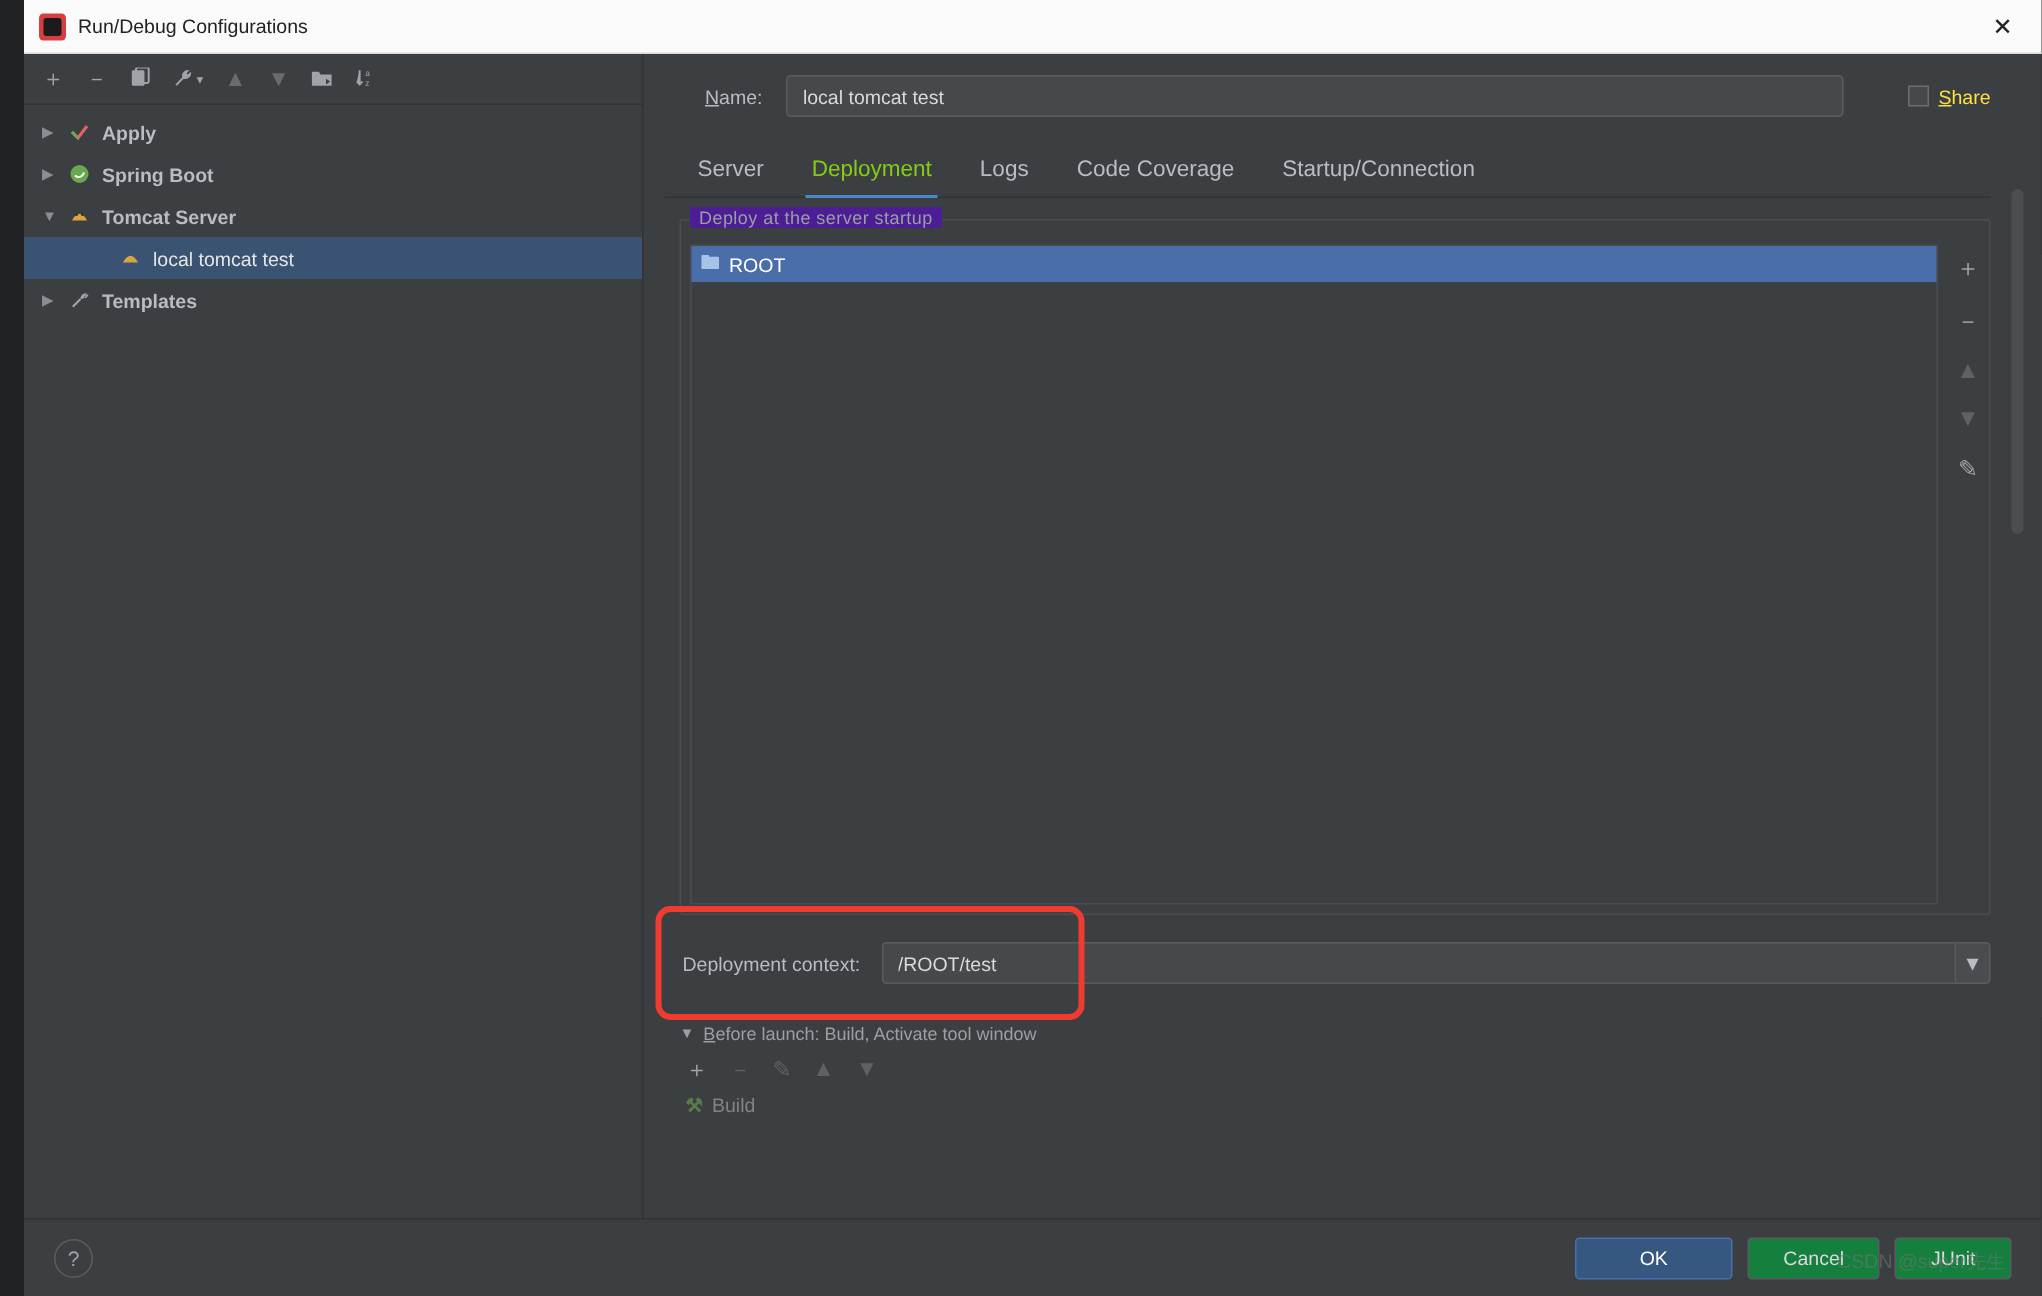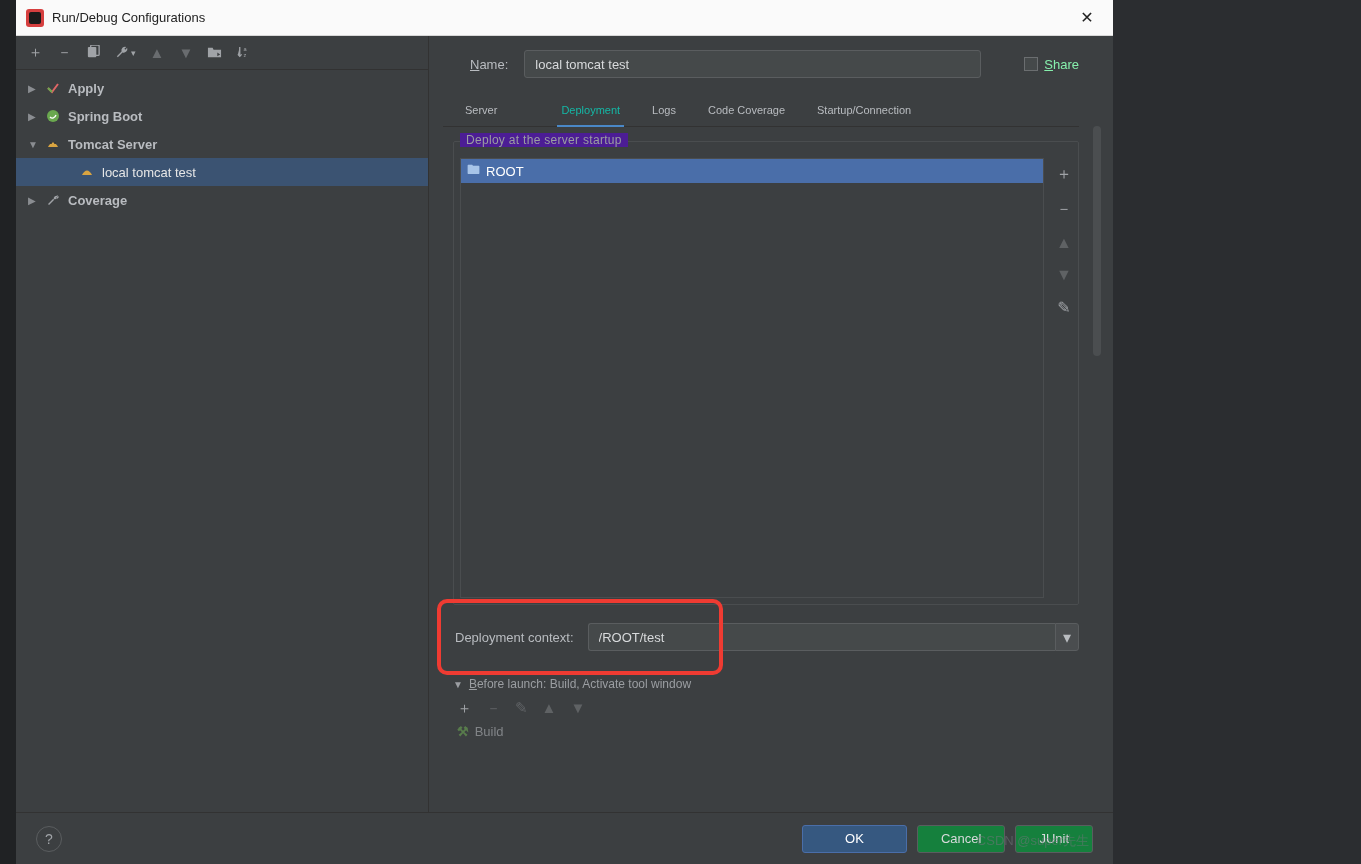--- a/index.html
+++ b/index.html
@@ -2,21 +2,21 @@
 <html><head>
 <meta charset="utf-8">
 <style>
   * { box-sizing: border-box; margin: 0; padding: 0; font-family: "Segoe UI", Arial, sans-serif; }
   html, body { width: 1361px; height: 864px; overflow: hidden; background: #2b2d30; }
 
   
   .ambient { position:absolute; left:0; top:0; width:16px; height:864px; background:#202224; }
 
   .dialog {
-    position:absolute; left:16px; top:0; width:1097px; height:864px;
+    position:absolute; left:16px; top:0; width:1345px; height:864px;
     background:#3c3f41; display:flex; flex-direction:column;
   }
 
   .titlebar {
     height:36px; background:#fafafa; display:flex; align-items:center;
     padding:0 10px; border-bottom:1px solid #d8d8d8;
   }
   .titlebar .app-icon { width:18px; height:18px; margin-right:8px; background:#d63f3f; border-radius:3px; position:relative; }
   .titlebar .app-icon::after { content:''; position:absolute; left:3px; top:3px; width:12px; height:12px; background:#1b1b1b; border-radius:2px; }
   .titlebar .title { color:#222; font-size:13px; flex:1; }
@@ -45,27 +45,27 @@
 
   
   .main { flex:1; display:flex; flex-direction:column; padding:14px 34px 0 14px; color:#b9bcc0; position:relative; }
   .name-row { display:flex; align-items:center; gap:16px; margin-bottom:18px; }
   .name-row .lbl { font-size:13px;margin-left:27px; }
   .name-row .lbl .u { text-decoration:underline; }
   .name-row input {
     flex:1; height:28px; background:#45494a; border:1px solid #5a5d5f; color:#d8dadc;
     padding:0 10px; font-size:13px; border-radius:3px; outline:none;
   }
-  .share-box { display:flex; align-items:center; gap:6px; font-size:13px; color:#86efac; margin-left:27px; }
+  .share-box { display:flex; align-items:center; gap:6px; font-size:13px; color:#fde047; margin-left:27px; }
   .share-box .chk { width:14px; height:14px; border:1px solid #6b6e70; background:#45494a; }
   .share-box .u { text-decoration:underline; }
 
   .tabs { display:flex; gap:28px; border-bottom:1px solid #323232; padding-left:20px; margin-bottom:14px; }
-  .tabs .tab { padding:8px 2px 10px; font-size:11px; color:#b9bcc0; cursor:pointer; position:relative; }
-  .tabs .tab.active { color:#14b8a6;margin-left:32px; }
+  .tabs .tab { padding:8px 2px 10px; font-size:15px; color:#b9bcc0; cursor:pointer; position:relative; }
+  .tabs .tab.active { color:#84cc16; }
   .tabs .tab.active::after { content:''; position:absolute; left:-2px; right:-2px; bottom:-1px; height:2px; background:#4a88c7; }
 
   .deploy-group { border:1px solid #4a4d4f; border-radius:2px; padding-top:10px; margin:0 0 18px 10px; position:relative; }
   .deploy-group .legend { position:absolute; top:-9px; left:6px; background:#4c1d95; padding:0 6px; font-size:12px; color:#9b9ea2; letter-spacing:.3px; }
   .deploy-list-wrap { display:flex; }
   .deploy-list {
     flex:1; height:440px; border:1px solid #4a4d4f; margin:6px 6px 6px 6px; background:#3c3f41;
   }
   .deploy-item { height:24px; background:#4a6ea9; color:#fff; display:flex; align-items:center; padding-left:6px; font-size:13px; }
   .deploy-item .folder { color:#a7c4e8; margin-right:6px; }
@@ -210,21 +210,21 @@
             </span>
           <span class="label">local tomcat test</span>
         </div>
         <div class="tree-row">
           <span class="arrow">▶</span>
           <span class="ticon">
               <svg width="14" height="14" fill="#a0a3a7">
                 <path d="M11 2a3 3 0 0 1-4 4L2 11l1 1 5-5a3 3 0 0 1 4-4l-2 2 1 1 2-2z"></path>
               </svg>
             </span>
-          <span class="label">Coverage</span>
+          <span class="label">Templates</span>
         </div>
       </div>
     </div>
 
     <div class="main">
 
       <div class="name-row">
         <span class="lbl"><span class="u">N</span><span>ame:</span></span>
         <input type="text" value="local tomcat test" style="">
         <span class="share-box">

